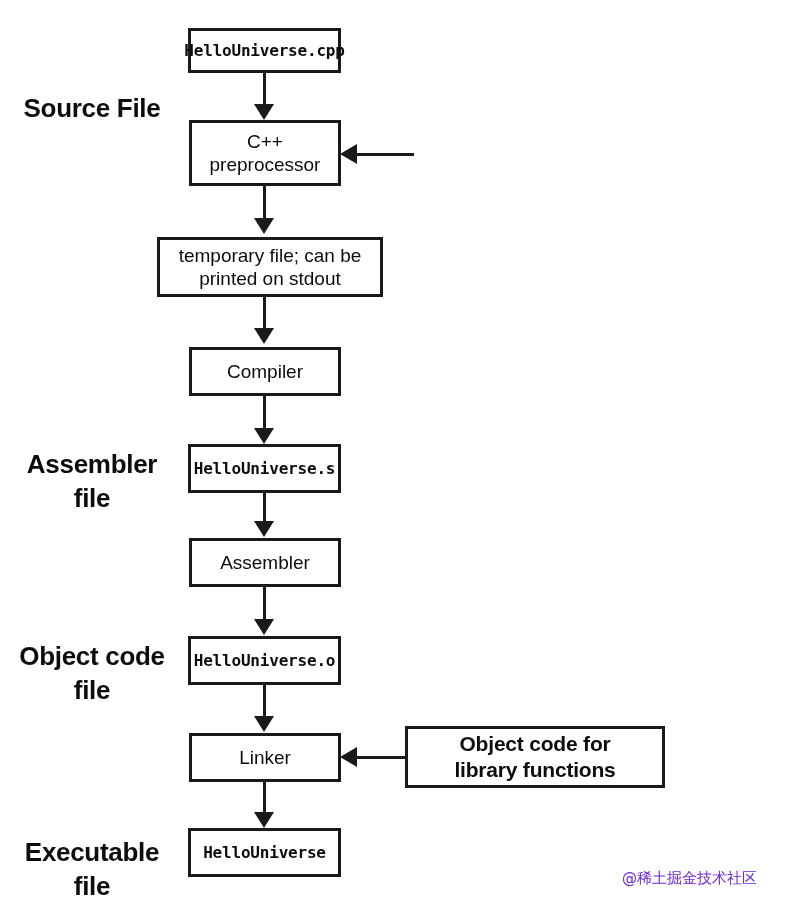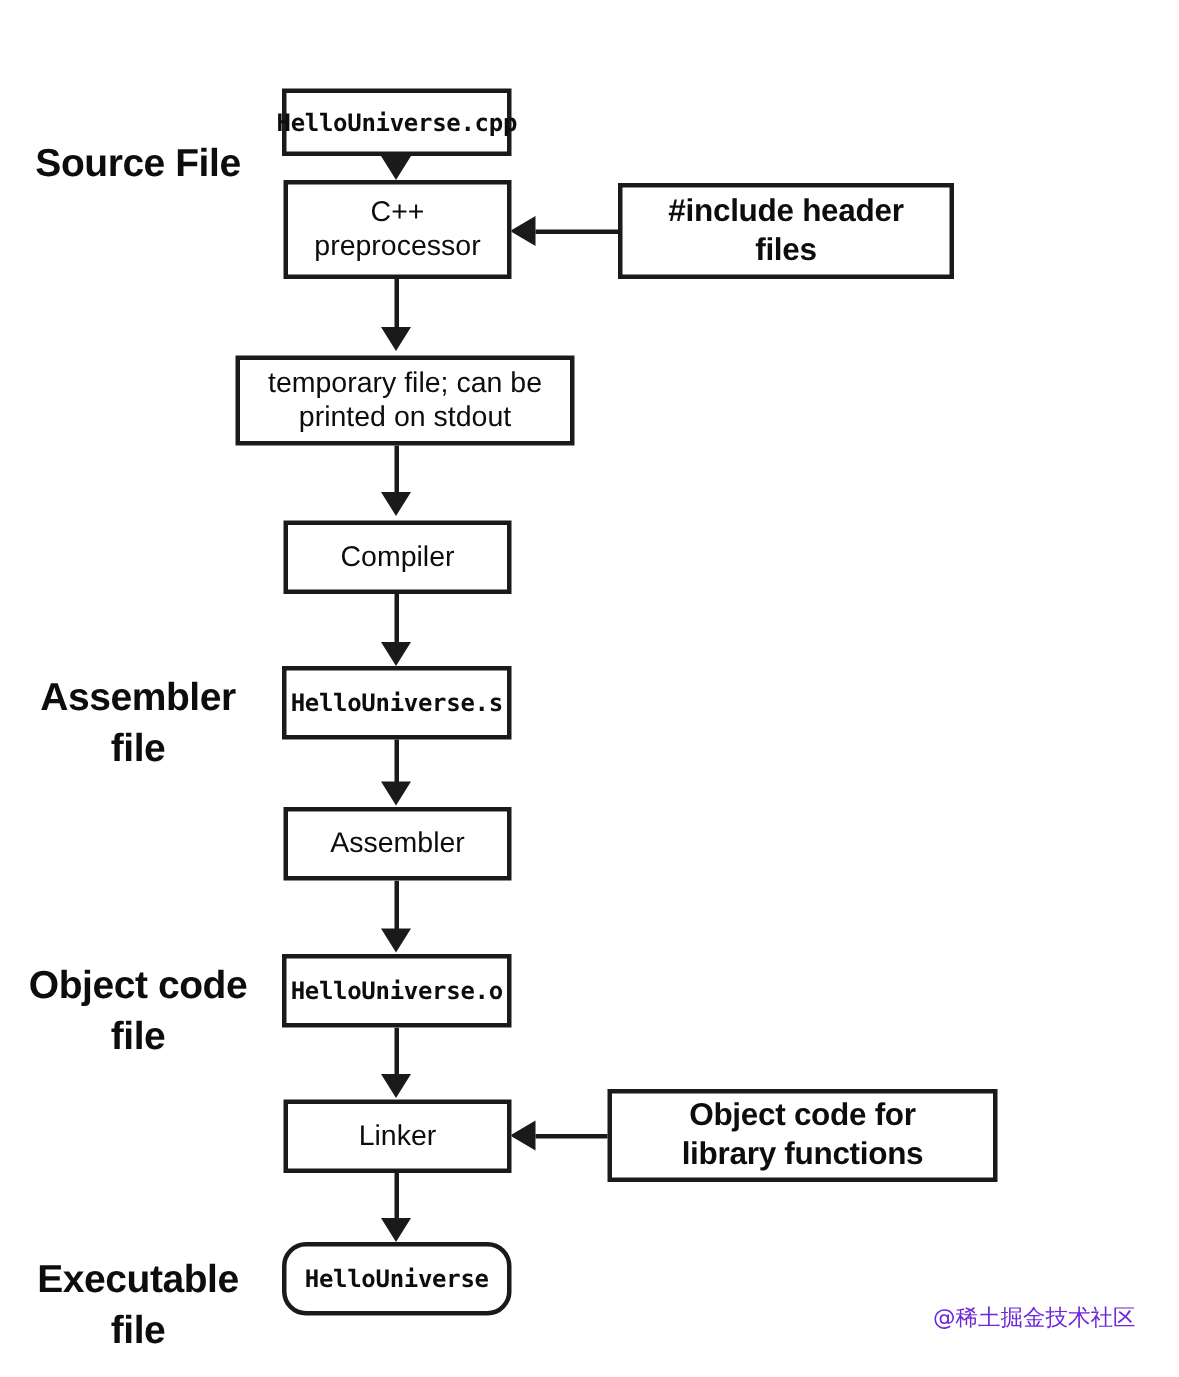--- a/index.html
+++ b/index.html
@@ -134,21 +134,21 @@
 
   <div class="vline" style="left:263px; top:782px; height:32px;"></div>
   <div class="arrow-down" style="left:254px; top:812px;"></div>
 
   <div class="hline" style="left:357px; top:153px; width:57px;"></div>
   <div class="arrow-left" style="left:340px; top:144px;"></div>
 
   <div class="hline" style="left:357px; top:756px; width:50px;"></div>
   <div class="arrow-left" style="left:340px; top:747px;"></div>
 
-  <div class="node mono" style="left:188px; top:28px; width:153px; height:45px;margin-top:31px;">
+  <div class="node mono" style="left:188px; top:28px; width:153px; height:45px;">
     <span class="txt">HelloUniverse.cpp</span>
   </div>
 
   <div class="node proc" style="left:189px; top:120px; width:152px; height:66px; white-space:pre-line;">
     <span class="txt">C++
 preprocessor</span>
   </div>
 
   <div class="node proc" style="left:189px; top:347px; width:152px; height:49px;">
     <span class="txt">Compiler</span>
@@ -168,28 +168,24 @@
   </div>
 
   <div class="node mono" style="left:188px; top:636px; width:153px; height:49px;">
     <span class="txt">HelloUniverse.o</span>
   </div>
 
   <div class="node proc" style="left:189px; top:733px; width:152px; height:49px;">
     <span class="txt">Linker</span>
   </div>
 
-  <div class="node mono" style="left:188px; top:828px; width:153px; height:49px;border-radius:16px;">
+  <div class="node mono" style="left:188px; top:828px; width:153px; height:49px;">
     <span class="txt">HelloUniverse</span>
   </div>
 
-  <div class="node note" style="left:412px; top:122px; width:224px; height:64px; white-space:pre-line;">
-    <span class="txt">#include header
-files</span>
-  </div>
 
   <div class="node note" style="left:405px; top:726px; width:260px; height:62px; white-space:pre-line;">
     <span class="txt">Object code for
 library functions</span>
   </div>
 
   <div class="watermark" style="left:622px; top:869px;">@稀土掘金技术社区</div>
 
 </div>
 

